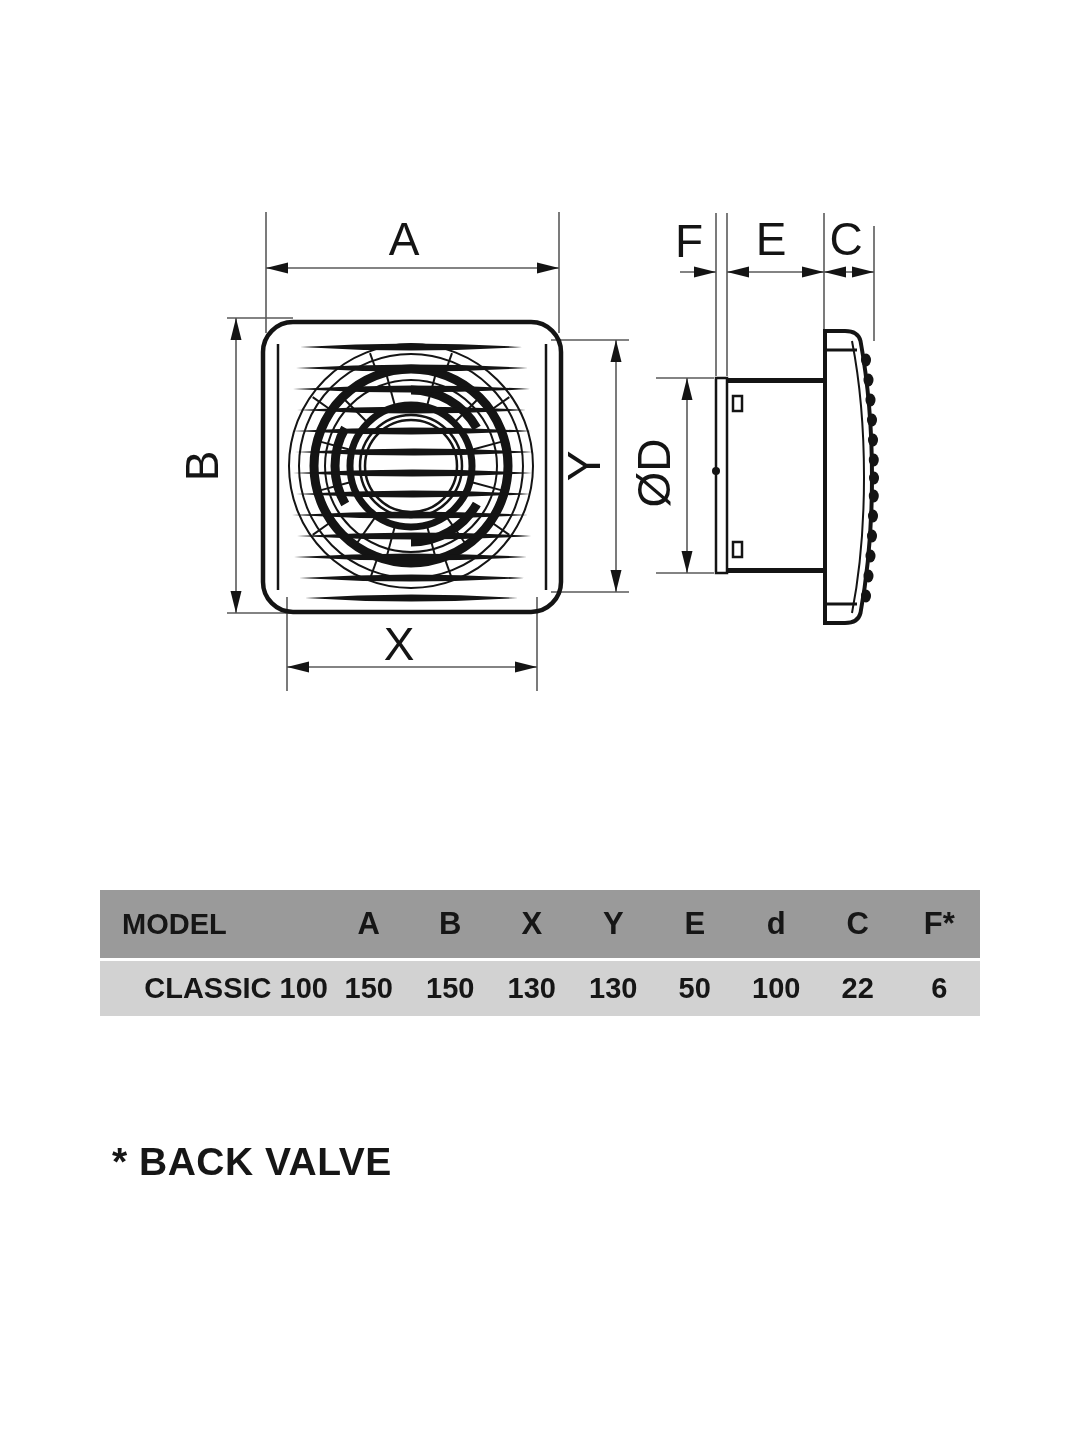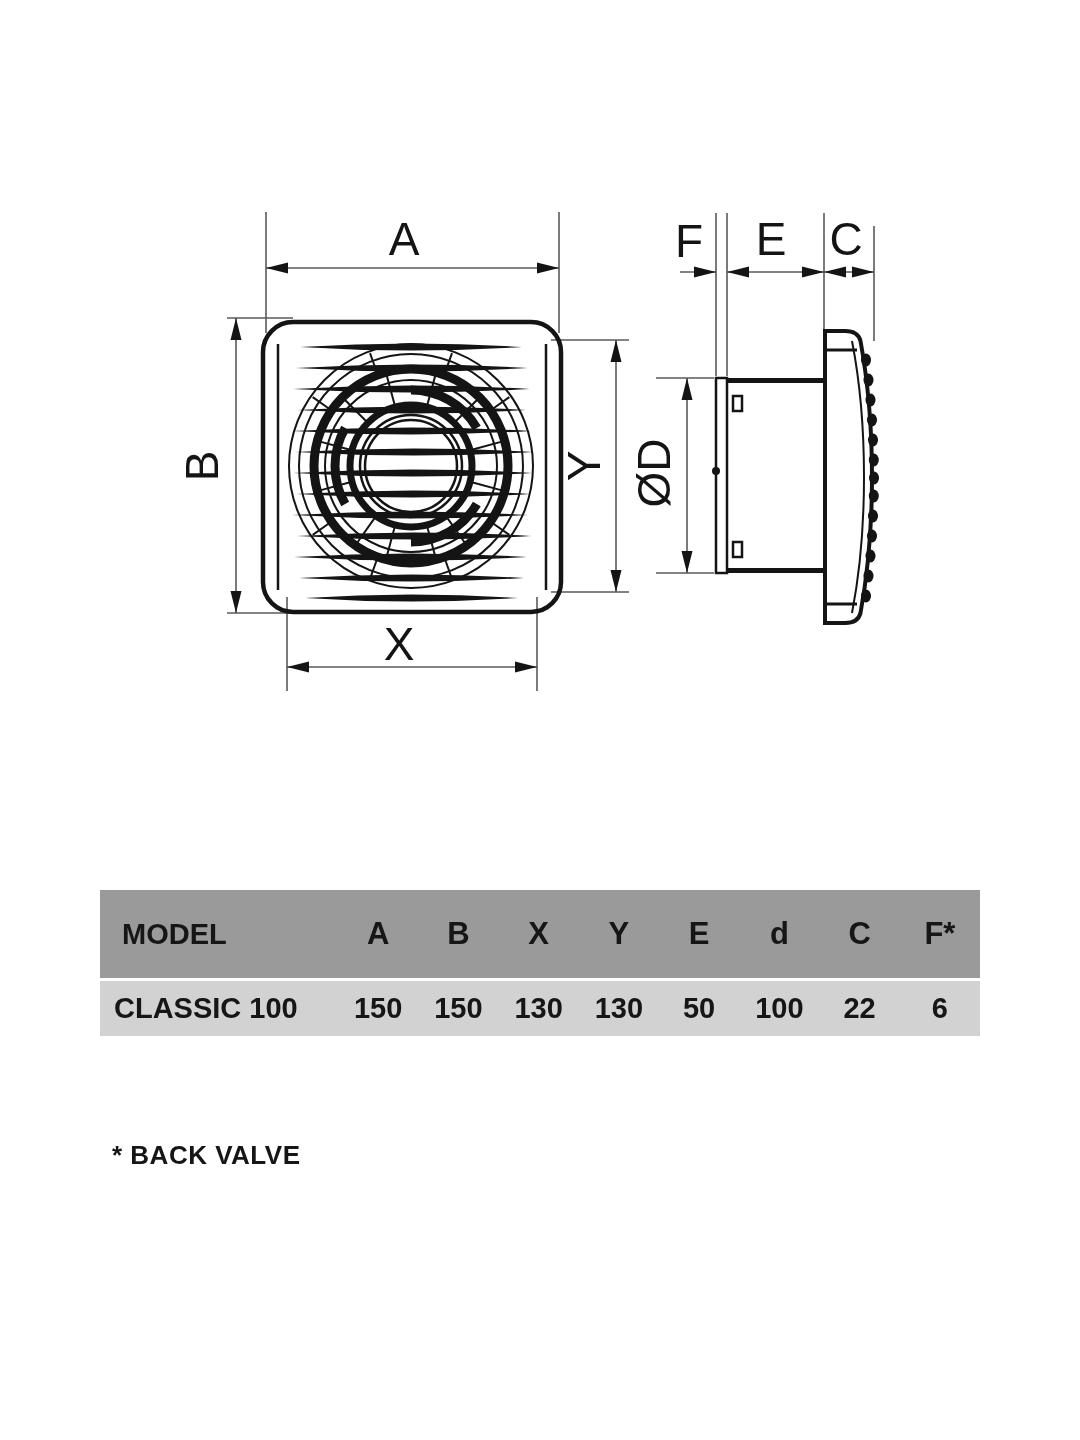--- a/index.html
+++ b/index.html
@@ -7,28 +7,28 @@
         font-family:"Liberation Sans",sans-serif;color:#161616;}
   svg{position:absolute;left:0;top:0;}
   svg text{font-family:"Liberation Sans",sans-serif;font-size:46px;fill:#141414;}
   .dl{stroke:#5a5a5a;stroke-width:1.6;fill:none;}
   .dr{stroke:#141414;fill:none;}
   .ah{fill:#141414;stroke:none;}
   .ink{fill:#141414;stroke:none;}
   .spec-table{position:absolute;left:100px;top:890px;width:880px;border-collapse:collapse;
               table-layout:fixed;}
   .spec-table thead tr{background:var(--header-bg,#9a9a9a);}
-  .spec-table th{height:56px;font-size:31px;font-weight:bold;text-align:center;padding:16px;}
+  .spec-table th{height:56px;font-size:31px;font-weight:bold;text-align:center;padding:6px;}
   .spec-table th:first-child{width:200px;text-align:left;padding-left:22px;font-size:29px;}
   .spec-table tbody tr{border-top:3px solid #fff;}
   .spec-table tbody tr.row-gray{background:var(--row-alt-bg,#d2d2d2);}
   .spec-table tbody tr.row-white{background:var(--row-bg,#ffffff);}
   .spec-table td{height:55px;font-size:29px;font-weight:bold;text-align:center;padding:0;}
-  .spec-table td:first-child{text-align:left;padding-left:14px;}
-  .footnote{position:absolute;left:112px;top:1140px;font-size:26px;font-weight:bold;
+  .spec-table td:first-child{text-align:right;padding-left:14px;}
+  .footnote{position:absolute;left:112px;top:1140px;font-size:39px;font-weight:bold;
             letter-spacing:.5px;}
 </style>
 </head>
 <body>
 
 <div class="page">
 
   <svg width="1080" height="870" viewBox="0 0 1080 870">
 
     <g>

